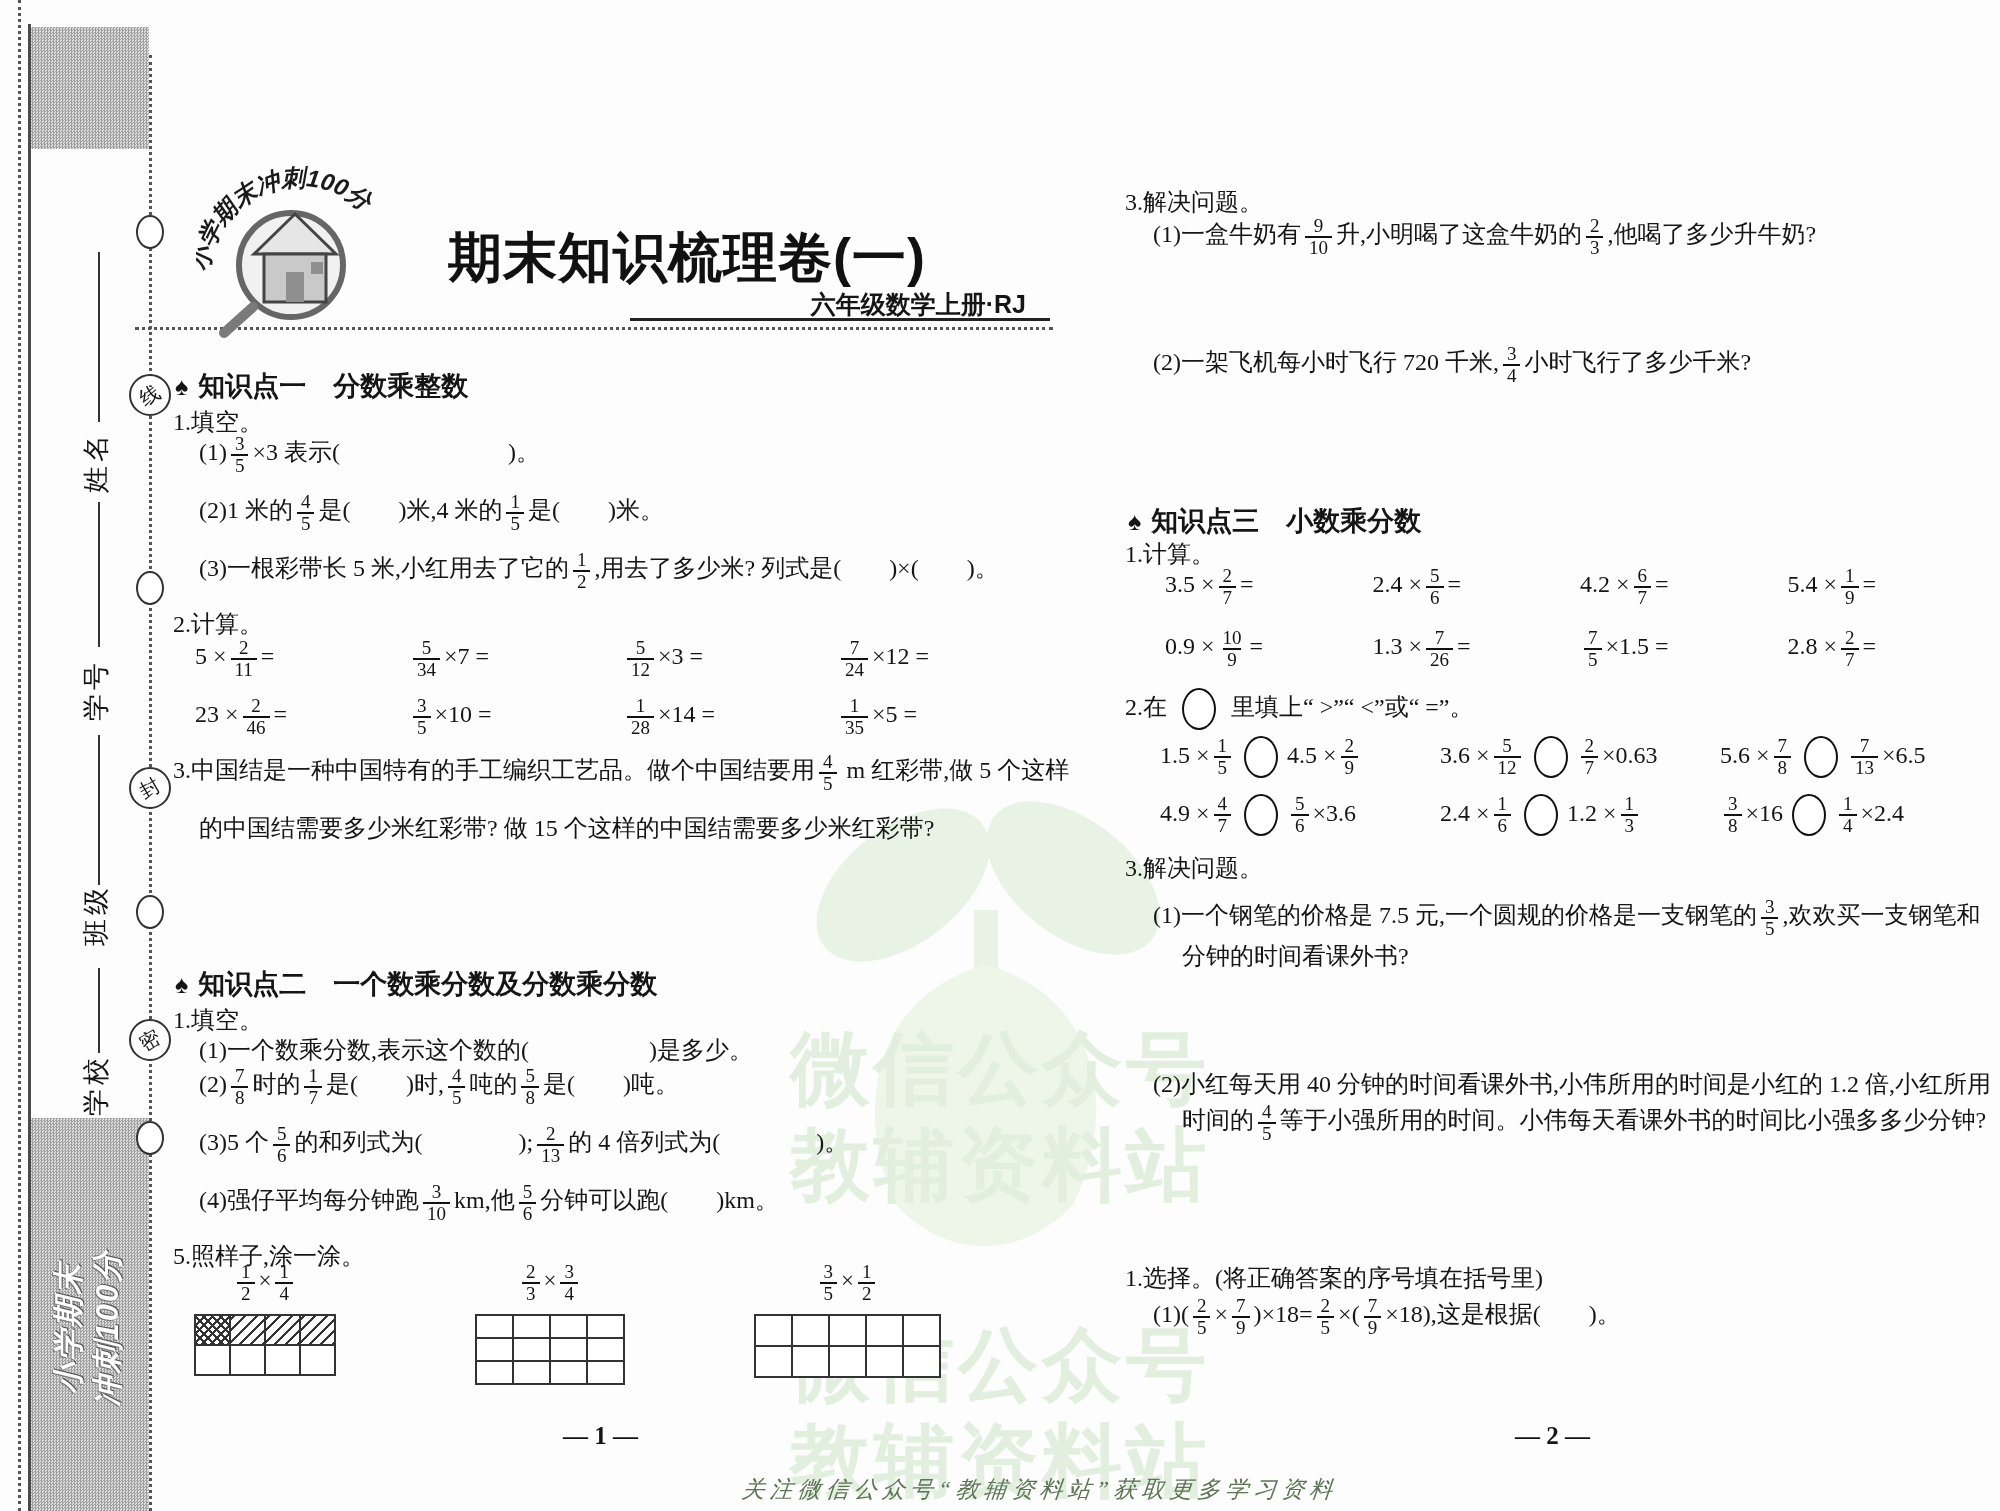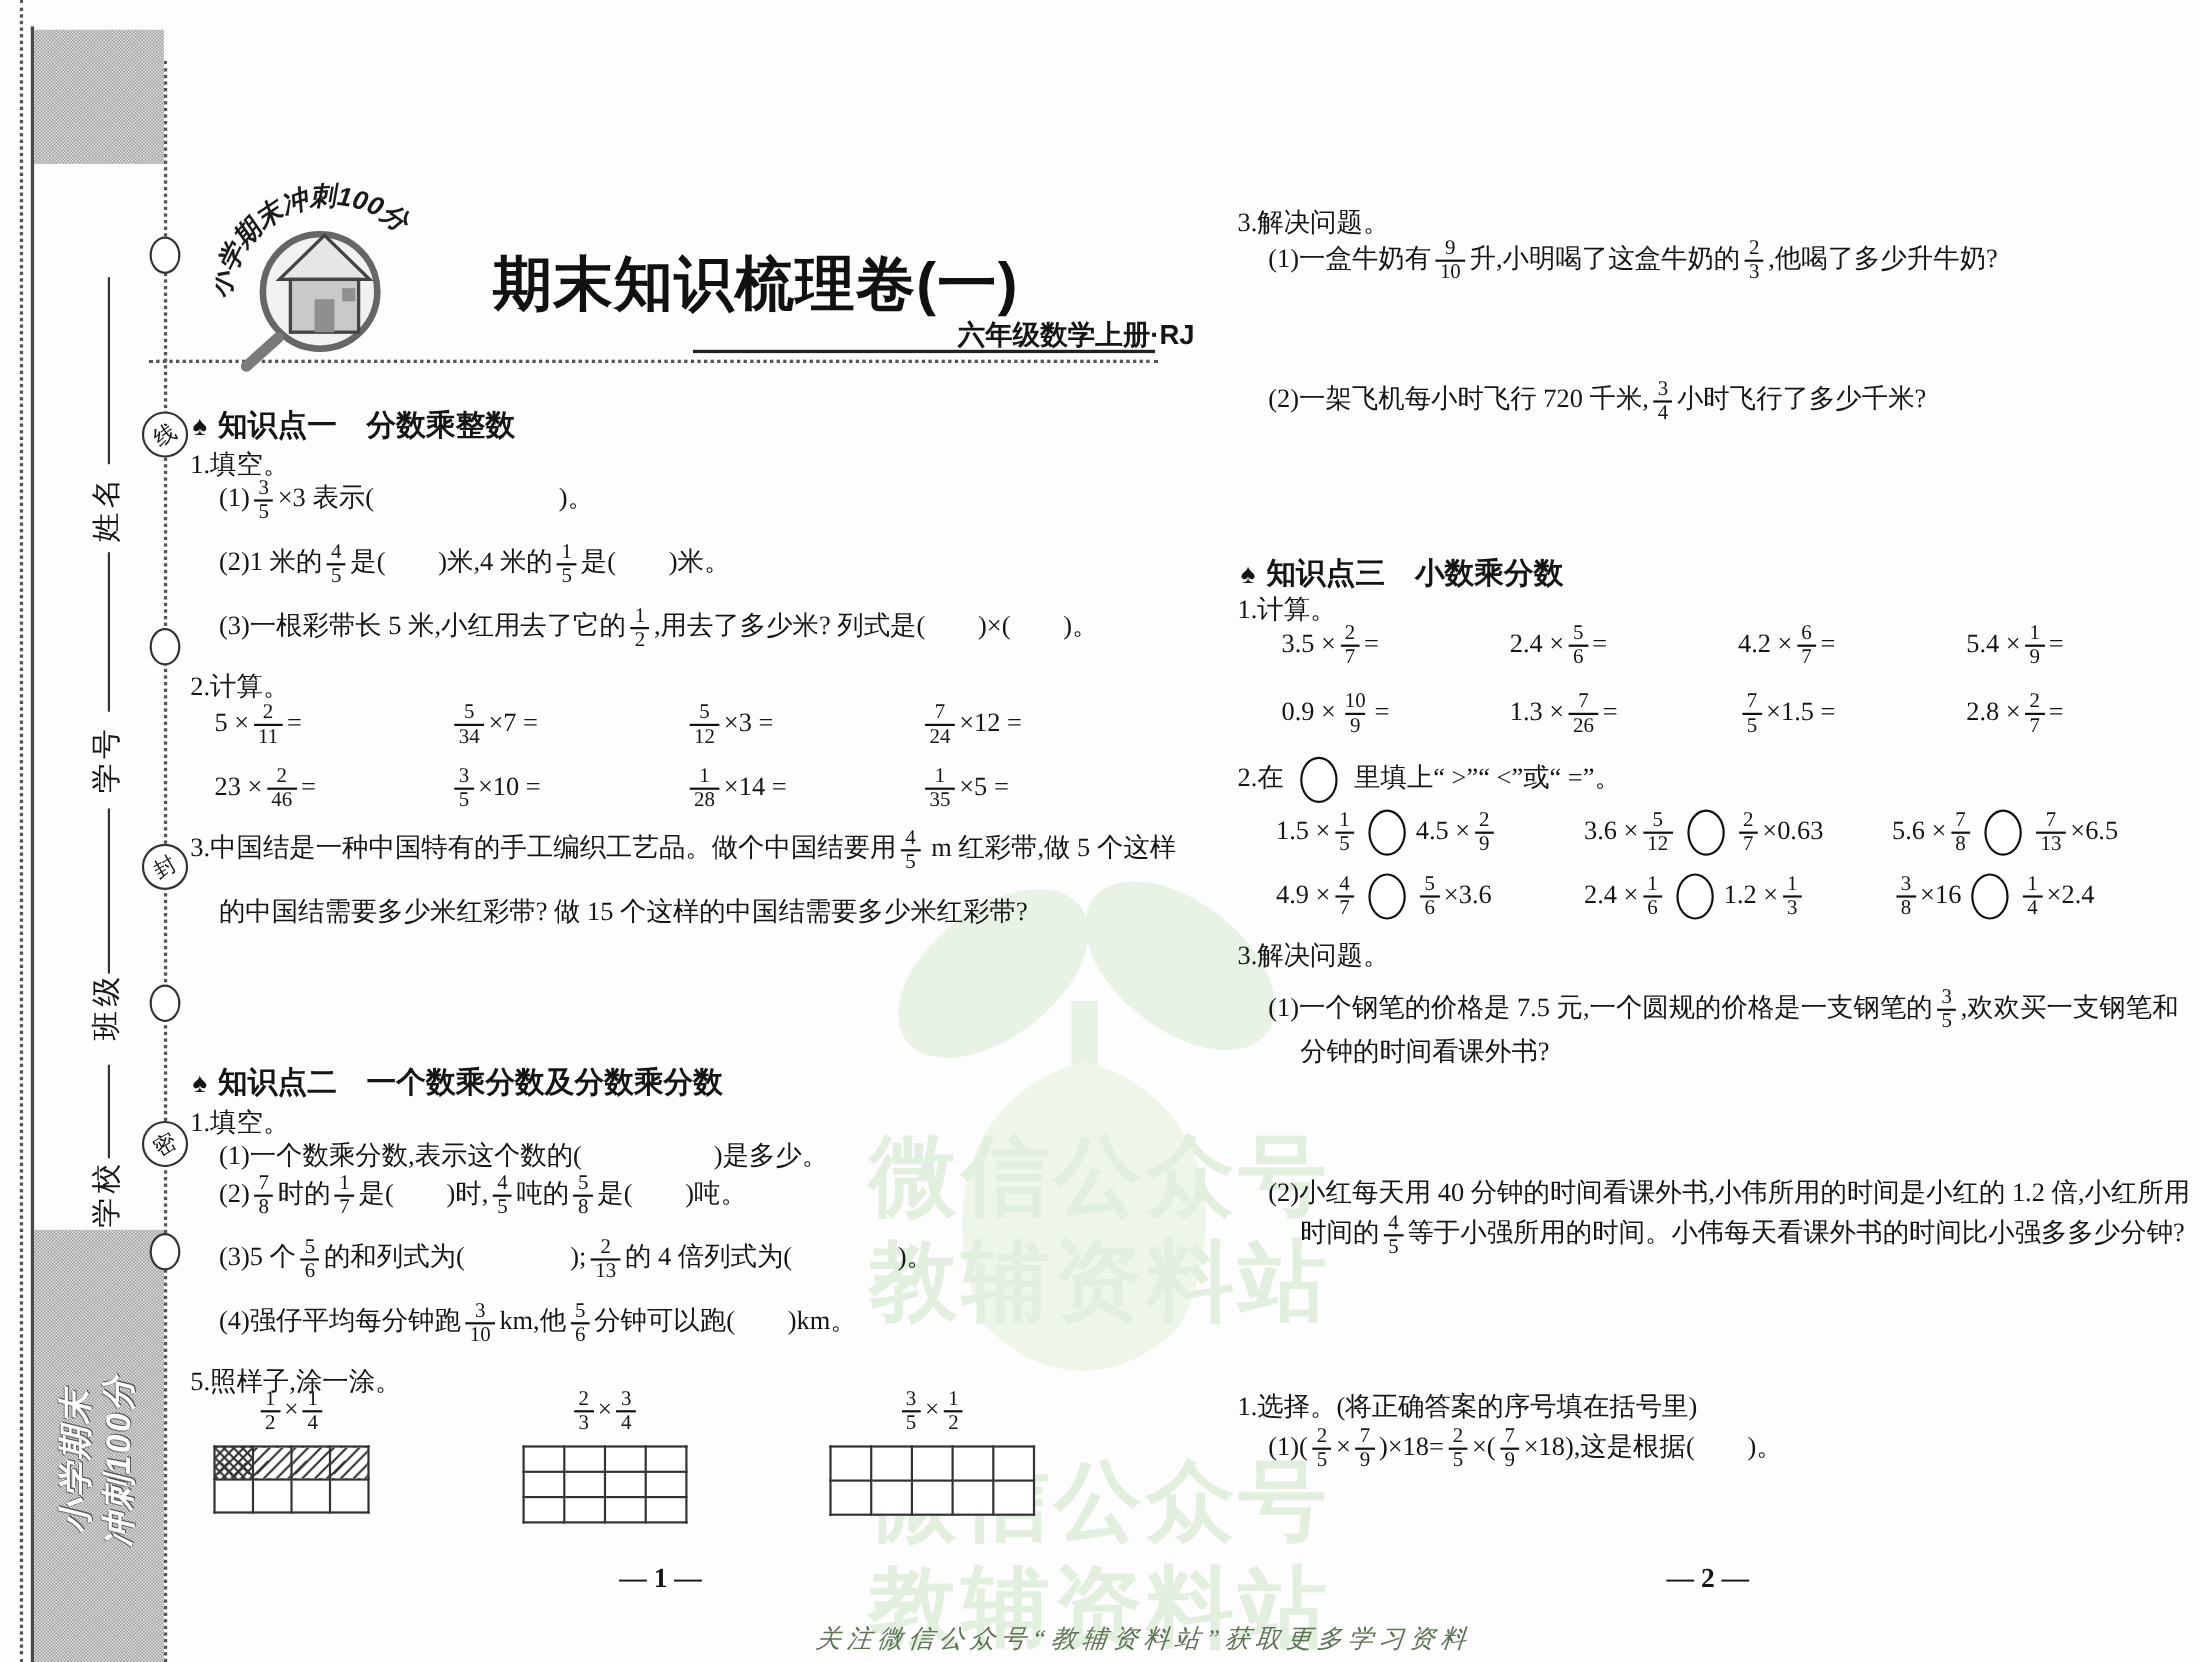--- a/index.html
+++ b/index.html
@@ -18,21 +18,21 @@
   .side-label{position:absolute;left:96px;transform:translate(-50%,-50%) rotate(-90deg);
               font-size:27px;letter-spacing:4px;white-space:nowrap;}
   .field-line{position:absolute;left:98px;width:0;border-left:2.5px solid #333;}
   .banner-text{position:absolute;left:89px;top:1328px;width:340px;transform:translate(-50%,-50%) rotate(-90deg);
                text-align:center;font-family:"Liberation Sans","DejaVu Sans",sans-serif;font-weight:bold;
                font-style:italic;font-size:31px;color:#fff;line-height:1.25;letter-spacing:2px;
                text-shadow:1px 1px 0 #555,-1px -1px 0 #777;}
   
   .paper-title{position:absolute;left:448px;top:222px;font-family:"Liberation Sans","DejaVu Sans",sans-serif;
                font-weight:bold;font-size:54px;letter-spacing:1px;color:#111;}
-  .paper-subtitle{position:absolute;left:676px;top:288px;width:410px;text-align:right;
+  .paper-subtitle{position:absolute;left:616px;top:288px;width:410px;text-align:right;
                   font-family:"Liberation Sans","DejaVu Sans",sans-serif;font-weight:bold;font-size:25px;}
   .hsolid{position:absolute;border-top:3px solid #222;}
   .hdot{position:absolute;border-top:3px dotted #555;}
   
   .col{position:absolute;top:0;height:1428px;}
   .sec-head{position:absolute;font-family:"Liberation Sans","DejaVu Sans",sans-serif;
             font-weight:bold;font-size:27px;white-space:nowrap;}
   .spade{margin-right:10px;font-size:25px;}
   .line,.mline{position:absolute;font-size:24px;white-space:nowrap;}
   .row{position:absolute;display:flex;}

